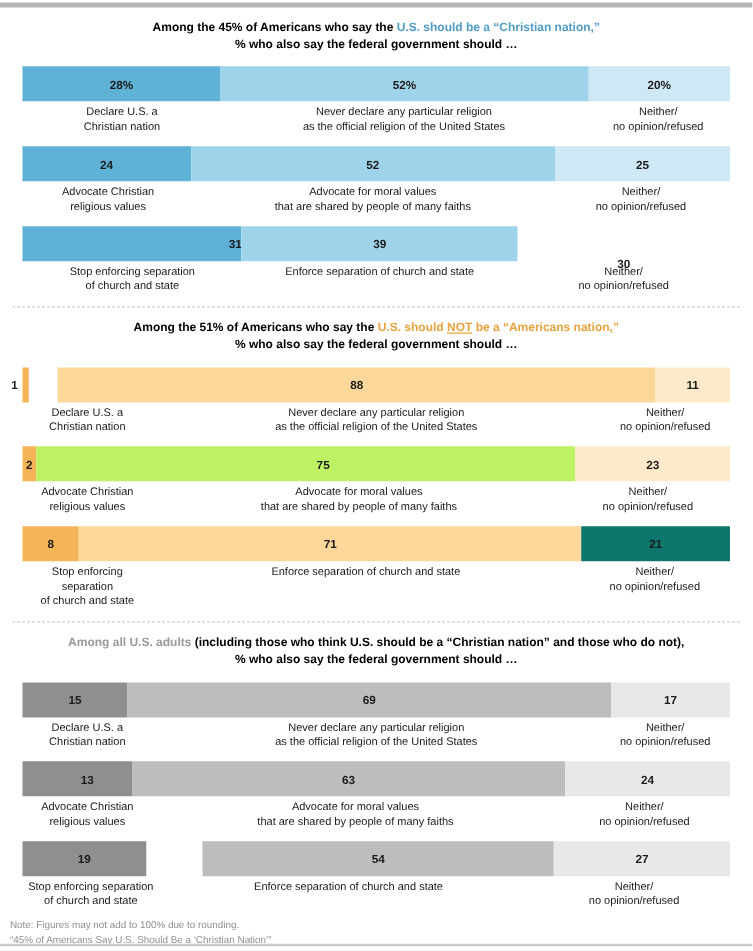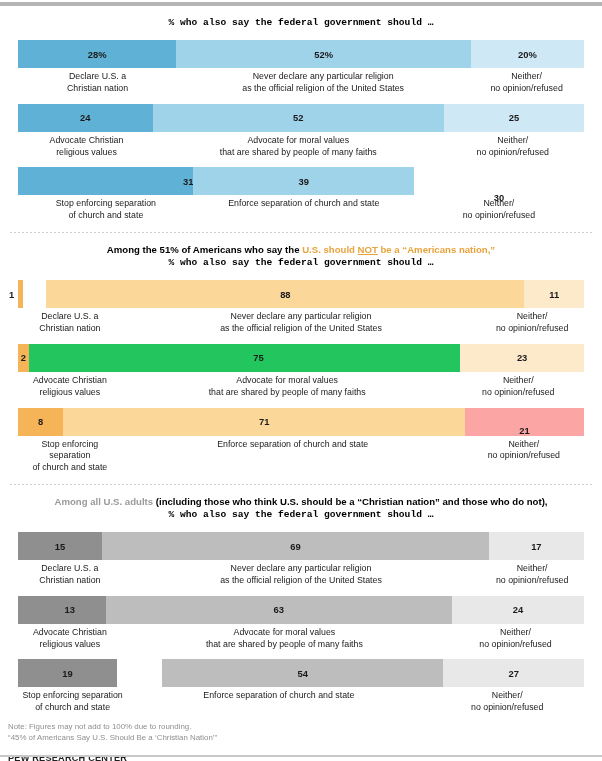--- a/index.html
+++ b/index.html
@@ -31,21 +31,21 @@
   .section-head {
     text-align: center;
     font-size: 9.6px; font-weight: bold; line-height: 1.38;
     padding: 10px 10px 7px 10px;
     color: #000;
   }
   .hl-blue { color: #4f9cc4; }
   .hl-orange { color: #e8a33d; }
   .hl-gray { color: #9a9a9a; }
   .u { text-decoration: underline; }
-  .head-line2 { display: block; font-family: Liberation Mono, monospace; }
+  .head-line2 { display: block; }
 
   .divider {
     height: 1px;
     margin: 10px 10px 0 10px;
     background-image: repeating-linear-gradient(to right, #cfcfcf 0 2px, transparent 2px 4px);
   }
 
   .rows { padding: 0 10px; }
   .row { margin-top: 9px; }
   .row:first-child { margin-top: 4px; }
@@ -85,21 +85,21 @@
 </head>
 <body>
 
 <div class="page">
 
   <div class="rule-top"></div>
 
 
   <div id="sections-host">
       <div class="section">
-        <div class="section-head"><span class="head-line2">% who also say the federal government should …</span></div>
+        <div class="section-head"><span><span>Among the 45% of Americans who say the </span><span class="hl-blue">U.S. should be a “Christian nation,”</span></span><span class="head-line2">% who also say the federal government should …</span></div>
         <div class="rows">
           <div class="row">
             <div class="bar">
               <div class="seg" style="flex: 28 0 0px; background: rgb(95, 178, 214);">
                 <span>28%</span>
               </div>
               <div class="seg" style="flex: 52 0 0px; background: rgb(159, 211, 234);">
                 <span>52%</span>
               </div>
               <div class="seg" style="flex: 20 0 0px; background: rgb(207, 232, 245);">
@@ -170,42 +170,42 @@
               <div class="lab" style="flex: 18 0 0px;">Declare U.S. a<br>Christian nation</div>
               <div class="lab" style="flex: 64 0 0px;">Never declare any particular religion<br>as the official religion of the United States</div>
               <div class="lab" style="flex: 18 0 0px;">Neither/<br>no opinion/refused</div>
             </div>
           </div>
           <div class="row">
             <div class="bar">
               <div class="seg" style="flex: 2 0 0px; background: rgb(245, 180, 87);">
                 <span>2</span>
               </div>
-              <div class="seg" style="flex: 75 0 0px; background: #22c55e; padding-left: 28px;">
+              <div class="seg" style="flex: 75 0 0px; background: #bef264; padding-left: 28px;">
                 <span>75</span>
               </div>
               <div class="seg" style="flex: 23 0 0px; background: rgb(253, 234, 203);">
                 <span>23</span>
               </div>
             </div>
             <div class="labels">
               <div class="lab" style="flex: 18 0 0px;">Advocate Christian<br>religious values</div>
               <div class="lab" style="flex: 59 0 0px;">Advocate for moral values<br>that are shared by people of many faiths</div>
               <div class="lab" style="flex: 23 0 0px;">Neither/<br>no opinion/refused</div>
             </div>
           </div>
           <div class="row">
             <div class="bar">
               <div class="seg" style="flex: 8 0 0px; background: rgb(245, 180, 87);">
                 <span>8</span>
               </div>
               <div class="seg" style="flex: 71 0 0px; background: rgb(251, 215, 154);">
                 <span>71</span>
               </div>
-              <div class="seg" style="flex: 21 0 0px; background: #fca5a5; align-items: flex-end;">
+              <div class="seg" style="flex: 21 0 0px; background: #0f766e;">
                 <span>21</span>
               </div>
             </div>
             <div class="labels">
               <div class="lab" style="flex: 18 0 0px;">Stop enforcing separation<br>of church and state</div>
               <div class="lab" style="flex: 61 0 0px;">Enforce separation of church and state</div>
               <div class="lab" style="flex: 21 0 0px;">Neither/<br>no opinion/refused</div>
             </div>
           </div>
         </div>

